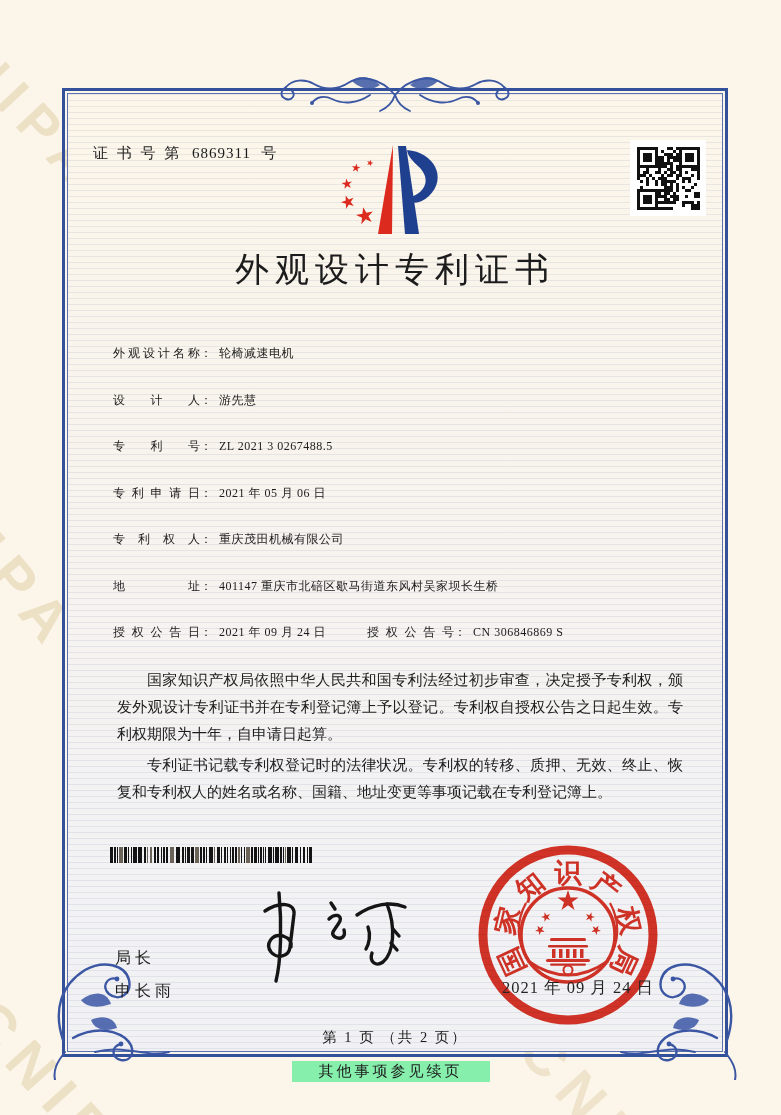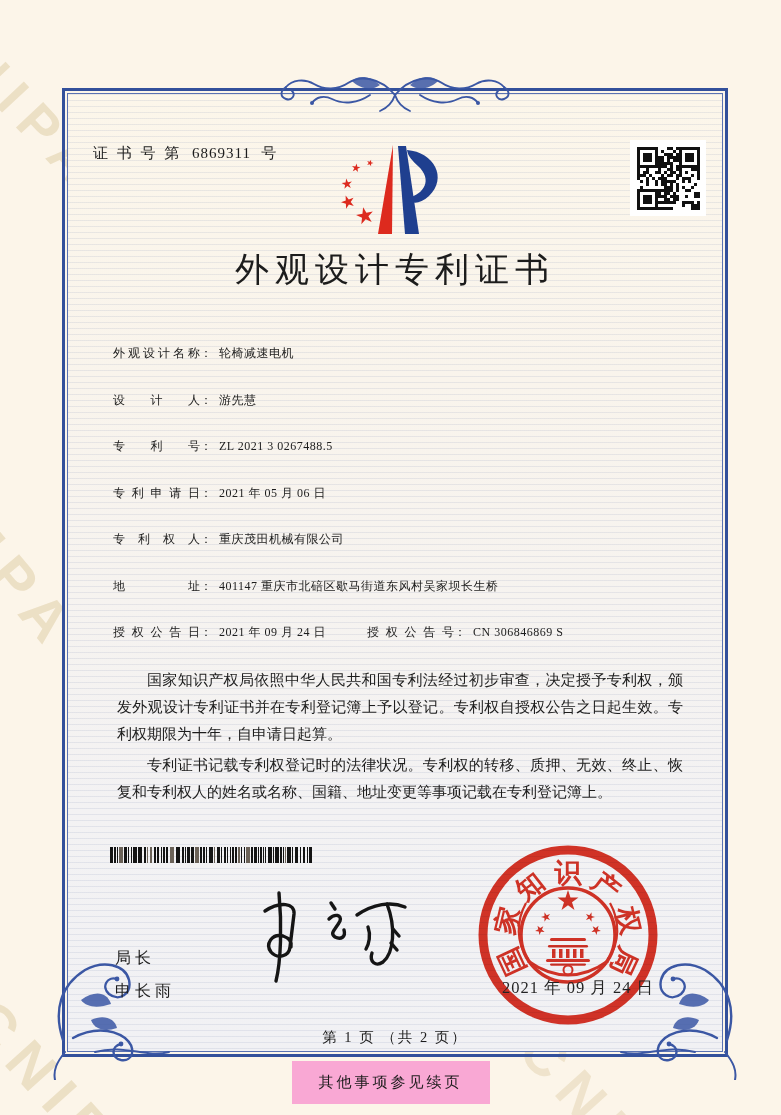--- a/index.html
+++ b/index.html
@@ -63,21 +63,21 @@
   .director div{margin-bottom:17px;}
   .signature{position:absolute;left:170px;top:796px;width:188px;height:104px;}
   .seal{position:absolute;left:405px;top:746px;width:196px;height:196px;mix-blend-mode:multiply;opacity:.95;}
   .seal-date{
     position:absolute;left:-22px;right:-42px;top:140px;text-align:center;
     font-size:16.5px;letter-spacing:1px;color:#191919;white-space:nowrap;
   }
   .page-footer{position:absolute;left:0;right:0;top:937px;text-align:center;font-size:14.5px;letter-spacing:2px;}
   .cont-note{
     position:absolute;left:50%;top:1061px;transform:translateX(-50%);
-    background:#f9a8d4;padding:12px 27px;font-size:15px;letter-spacing:3px;white-space:nowrap;
+    background:#86efac;padding:1px 27px;font-size:15px;letter-spacing:3px;white-space:nowrap;
   }
   svg{display:block;}
 </style>
 </head>
 <body>
 
 <svg width="0" height="0" aria-hidden="true">
   <defs>
     <path id="star" d="M0,-10 L2.245,-3.09 L9.511,-3.09 L3.633,1.18 L5.878,8.09 L0,3.82 L-5.878,8.09 L-3.633,1.18 L-9.511,-3.09 L-2.245,-3.09 Z"></path>
     <g id="flourish" fill="none" stroke="#3b57a4" stroke-width="2.4" stroke-linecap="round">

